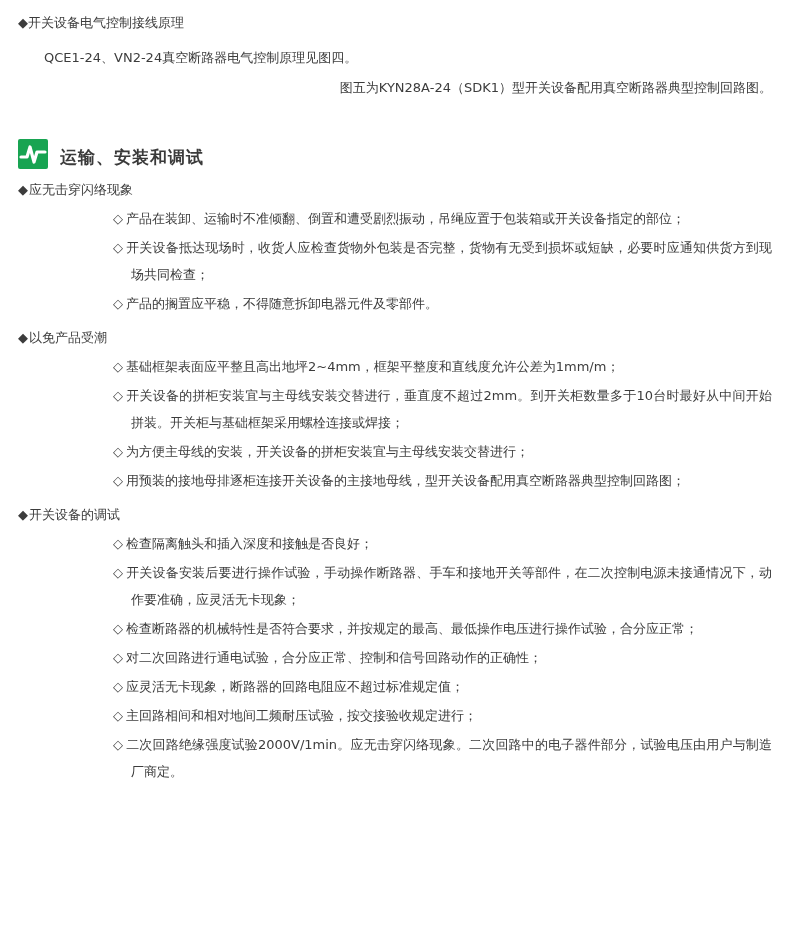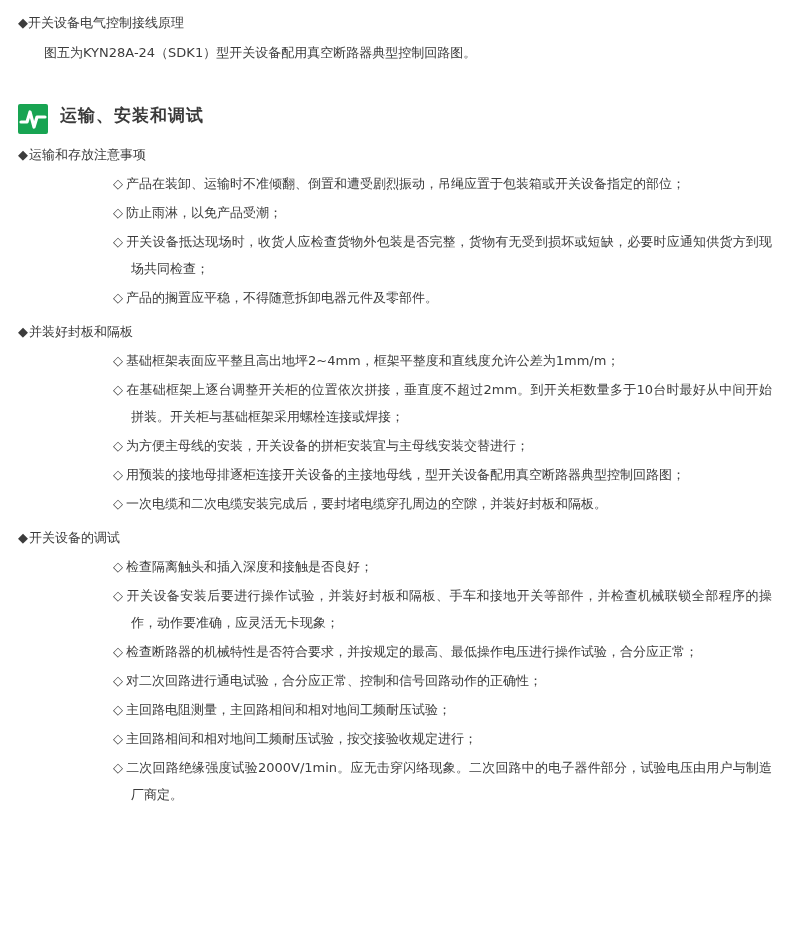--- a/index.html
+++ b/index.html
@@ -5,78 +5,77 @@
   html,body{margin:0;padding:0;}
   body{
     width:800px;height:927px;background:#ffffff;overflow:hidden;
     font-family:"DejaVu Sans","Liberation Sans",sans-serif;
     color:#3c3c3c;font-size:13px;
   }
   .page{box-sizing:border-box;width:800px;height:927px;padding:10px 28px 0 18px;}
   .top-heading{line-height:18px;margin-top:4px;white-space:nowrap;}
   .p-indent{text-indent:2em;margin-top:17px;line-height:18px;}
   .para{text-indent:2em;text-align:justify;line-height:27px;margin-top:8px;}
-  .fig-line{text-indent:2em;margin-top:12px;line-height:18px;}
-  .section-header{margin-top:42px;display:flex;align-items:flex-start;gap:12px;}
+  .fig-line{text-indent:2em;margin-top:12px;line-height:18px;text-align:right;}
+  .section-header{margin-top:42px;display:flex;align-items:flex-end;gap:12px;}
   .section-icon{width:30px;height:30px;flex:0 0 30px;display:block;}
   .section-title{font-size:17px;font-weight:bold;color:#3a3a3a;letter-spacing:1px;}
   .group-heading{line-height:26px;margin-top:8px;}
   .group-heading .marker{margin-right:1px;}
   .item{margin-left:95px;padding-left:18px;text-indent:-18px;line-height:27px;margin-top:2px;text-align:justify;}
   .marker{display:inline;}
   .item .marker{margin-right:3px;}
 </style>
 </head>
 <body>
 
 <div class="page">
 
   <div class="top-heading">
     <span class="marker">◆</span><span>开关设备电气控制接线原理</span>
   </div>
 
+  <div class="p-indent">QCE1-24、VN2-24真空断路器电气控制原理见图四。</div>
 
 
   <div class="fig-line">图五为KYN28A-24（SDK1）型开关设备配用真空断路器典型控制回路图。</div>
 
   <div class="section-header">
     <svg class="section-icon" viewBox="0 0 30 30" xmlns="http://www.w3.org/2000/svg">
       <rect x="0" y="0" width="30" height="30" rx="2" fill="#18a452"></rect>
       <polyline points="3,18 9,18 12,8 16,23 19,13 27,13" fill="none" stroke="#ffffff" stroke-width="3.2" stroke-linecap="round" stroke-linejoin="round"></polyline>
     </svg>
     <span class="section-title">运输、安装和调试</span>
   </div>
 
   <div class="group">
     <div class="group-heading">
-      <span class="marker">◆</span><span>运输和存放注意事项</span>
+      <span class="marker">◆</span><span>应无击穿闪络现象</span>
     </div>
     <div class="item"><span class="marker">◇</span><span>产品在装卸、运输时不准倾翻、倒置和遭受剧烈振动，吊绳应置于包装箱或开关设备指定的部位；</span></div>
-    <div class="item"><span class="marker">◇</span><span>防止雨淋，以免产品受潮；</span></div>
     <div class="item"><span class="marker">◇</span><span>开关设备抵达现场时，收货人应检查货物外包装是否完整，货物有无受到损坏或短缺，必要时应通知供货方到现场共同检查；</span></div>
     <div class="item"><span class="marker">◇</span><span>产品的搁置应平稳，不得随意拆卸电器元件及零部件。</span></div>
   </div>
 
   <div class="group">
     <div class="group-heading">
-      <span class="marker">◆</span><span>并装好封板和隔板</span>
+      <span class="marker">◆</span><span>以免产品受潮</span>
     </div>
     <div class="item"><span class="marker">◇</span><span>基础框架表面应平整且高出地坪2~4mm，框架平整度和直线度允许公差为1mm/m；</span></div>
-    <div class="item"><span class="marker">◇</span><span>在基础框架上逐台调整开关柜的位置依次拼接，垂直度不超过2mm。到开关柜数量多于10台时最好从中间开始拼装。开关柜与基础框架采用螺栓连接或焊接；</span></div>
+    <div class="item"><span class="marker">◇</span><span>开关设备的拼柜安装宜与主母线安装交替进行，垂直度不超过2mm。到开关柜数量多于10台时最好从中间开始拼装。开关柜与基础框架采用螺栓连接或焊接；</span></div>
     <div class="item"><span class="marker">◇</span><span>为方便主母线的安装，开关设备的拼柜安装宜与主母线安装交替进行；</span></div>
     <div class="item"><span class="marker">◇</span><span>用预装的接地母排逐柜连接开关设备的主接地母线，型开关设备配用真空断路器典型控制回路图；</span></div>
-    <div class="item"><span class="marker">◇</span><span>一次电缆和二次电缆安装完成后，要封堵电缆穿孔周边的空隙，并装好封板和隔板。</span></div>
   </div>
 
   <div class="group">
     <div class="group-heading">
       <span class="marker">◆</span><span>开关设备的调试</span>
     </div>
     <div class="item"><span class="marker">◇</span><span>检查隔离触头和插入深度和接触是否良好；</span></div>
-    <div class="item"><span class="marker">◇</span><span>开关设备安装后要进行操作试验，并装好封板和隔板、手车和接地开关等部件，并检查机械联锁全部程序的操作，动作要准确，应灵活无卡现象；</span></div>
+    <div class="item"><span class="marker">◇</span><span>开关设备安装后要进行操作试验，手动操作断路器、手车和接地开关等部件，在二次控制电源未接通情况下，动作要准确，应灵活无卡现象；</span></div>
     <div class="item"><span class="marker">◇</span><span>检查断路器的机械特性是否符合要求，并按规定的最高、最低操作电压进行操作试验，合分应正常；</span></div>
     <div class="item"><span class="marker">◇</span><span>对二次回路进行通电试验，合分应正常、控制和信号回路动作的正确性；</span></div>
-    <div class="item"><span class="marker">◇</span><span>主回路电阻测量，主回路相间和相对地间工频耐压试验；</span></div>
+    <div class="item"><span class="marker">◇</span><span>应灵活无卡现象，断路器的回路电阻应不超过标准规定值；</span></div>
     <div class="item"><span class="marker">◇</span><span>主回路相间和相对地间工频耐压试验，按交接验收规定进行；</span></div>
     <div class="item"><span class="marker">◇</span><span>二次回路绝缘强度试验2000V/1min。应无击穿闪络现象。二次回路中的电子器件部分，试验电压由用户与制造厂商定。</span></div>
   </div>
 
 </div>
 
 </body></html>

